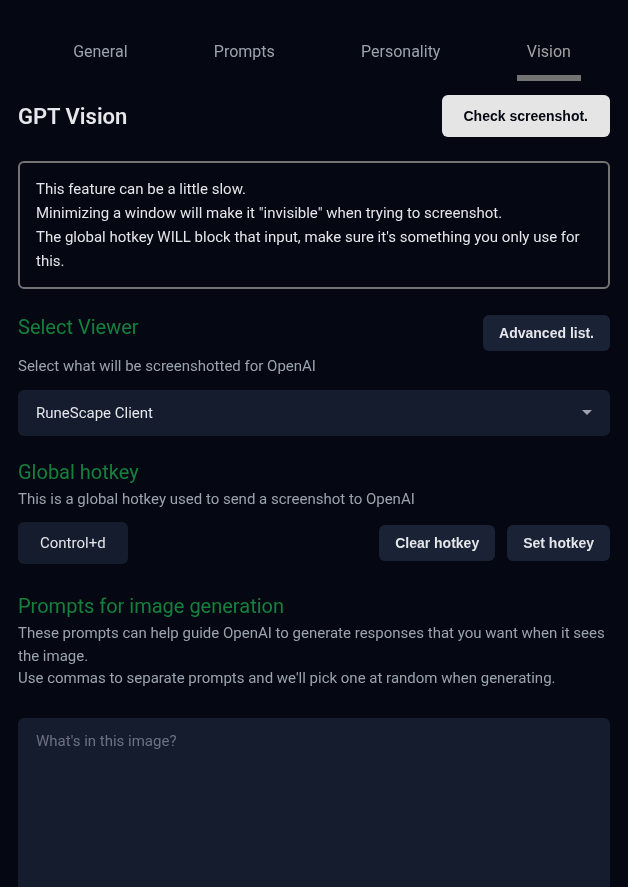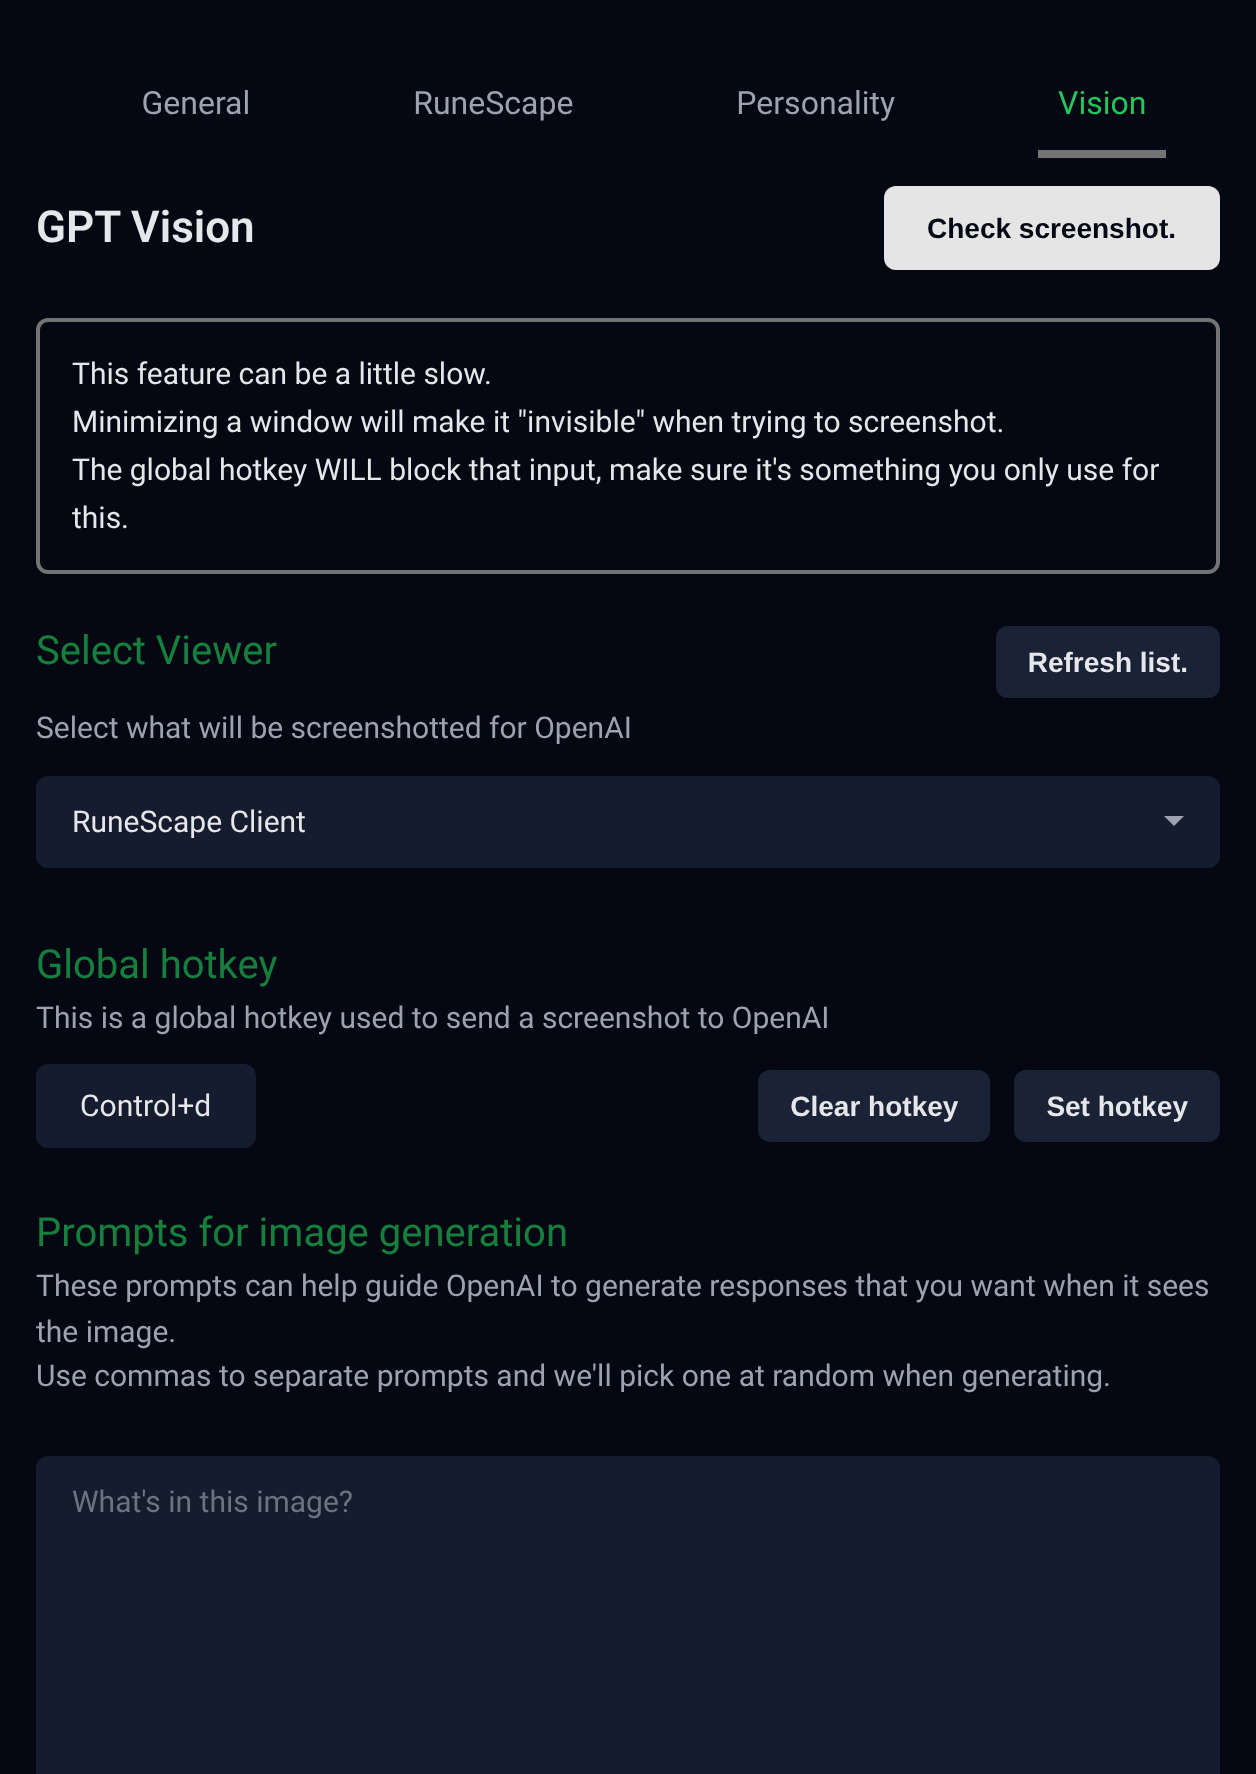--- a/index.html
+++ b/index.html
@@ -26,22 +26,22 @@
       margin-bottom: 14px;
     }
     .tab {
       color: #9ca3af;
       font-size: 16px;
       padding: 14px 10px;
       cursor: pointer;
       border-bottom: 2px solid transparent;
     }
     .tab.active {
-      color: #22c55e;
-      border-bottom: 4px solid #737373;
+      color: #a3a3a3;
+      border-bottom: 6px solid #737373;
     }
     .header-row {
       display: flex;
       justify-content: space-between;
       align-items: center;
       margin-bottom: 24px;
       margin-top: 6px;
     }
     .page-title {
       font-size: 22px;
@@ -96,21 +96,21 @@
       line-height: 1.5;
     }
     .select-box {
       background: #151c2e;
       border: none;
       border-radius: 6px;
       padding: 14px 18px;
       display: flex;
       justify-content: space-between;
       align-items: center;
-      margin-bottom: 36px;
+      margin-bottom: 24px;
       cursor: pointer;
     }
     .select-value {
       color: #e5e7eb;
       font-size: 15px;
     }
     .chevron {
       width: 0;
       height: 0;
       border-left: 5px solid transparent;
@@ -151,21 +151,21 @@
     }
     .textarea-box::placeholder {
       color: #6b7280;
     }
   </style>
 </head>
 <body>
 
 <div class="tabs">
   <div class="tab">General</div>
-  <div class="tab">RuneScape</div>
+  <div class="tab">Prompts</div>
   <div class="tab">Personality</div>
   <div class="tab active">Vision</div>
 </div>
 
 <div class="container">
 
   <div class="header-row">
     <h1 class="page-title">GPT Vision</h1>
     <button class="btn btn-primary">Check screenshot.</button>
   </div>
@@ -173,21 +173,21 @@
   <div class="info-box">
     <p>This feature can be a little slow.</p>
     <p>Minimizing a window will make it "invisible" when trying to screenshot.</p>
     <p>The global hotkey WILL block that input, make sure it's something you only use for this.</p>
   </div>
 
   <div class="section-row">
     <div>
       <div class="section-label">Select Viewer</div>
     </div>
-    <button class="btn">Refresh list.</button>
+    <button class="btn">Advanced list.</button>
   </div>
   <div class="section-desc">Select what will be screenshotted for OpenAI</div>
 
   <div class="select-box">
     <span class="select-value">RuneScape Client</span>
     <span class="chevron"></span>
   </div>
 
   <div class="section-label">Global hotkey</div>
   <div class="section-desc">This is a global hotkey used to send a screenshot to OpenAI</div>

